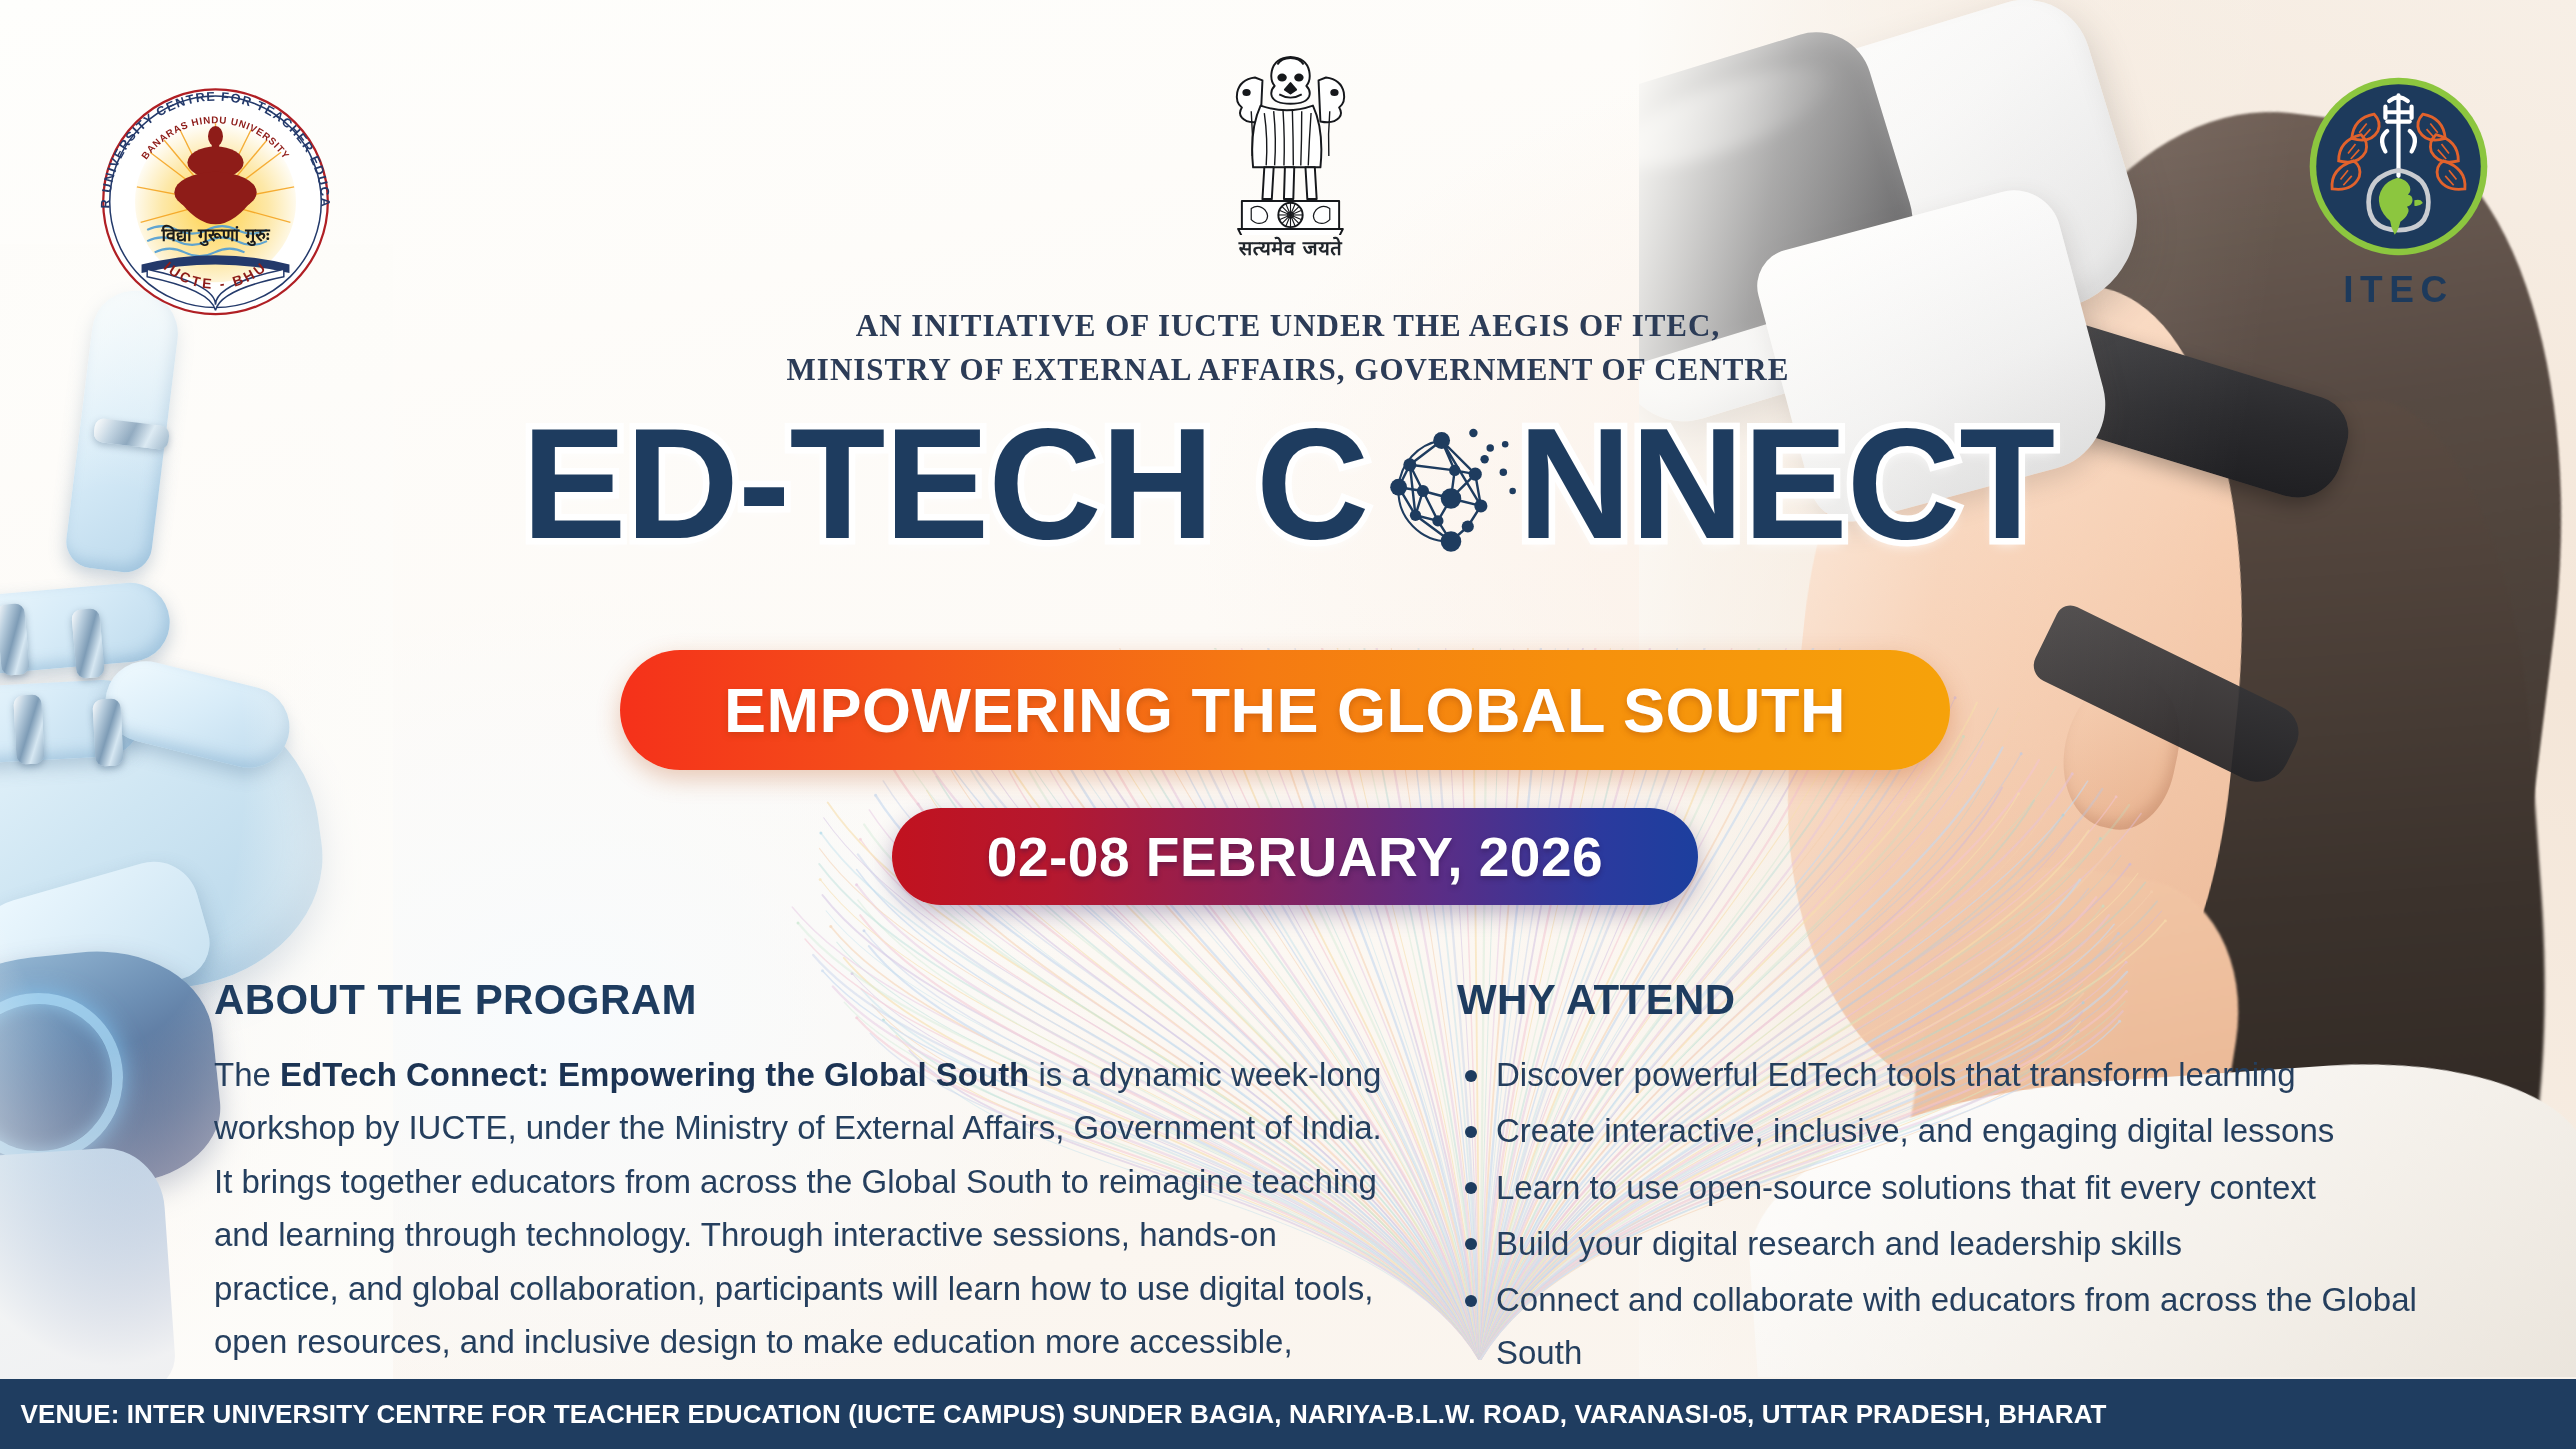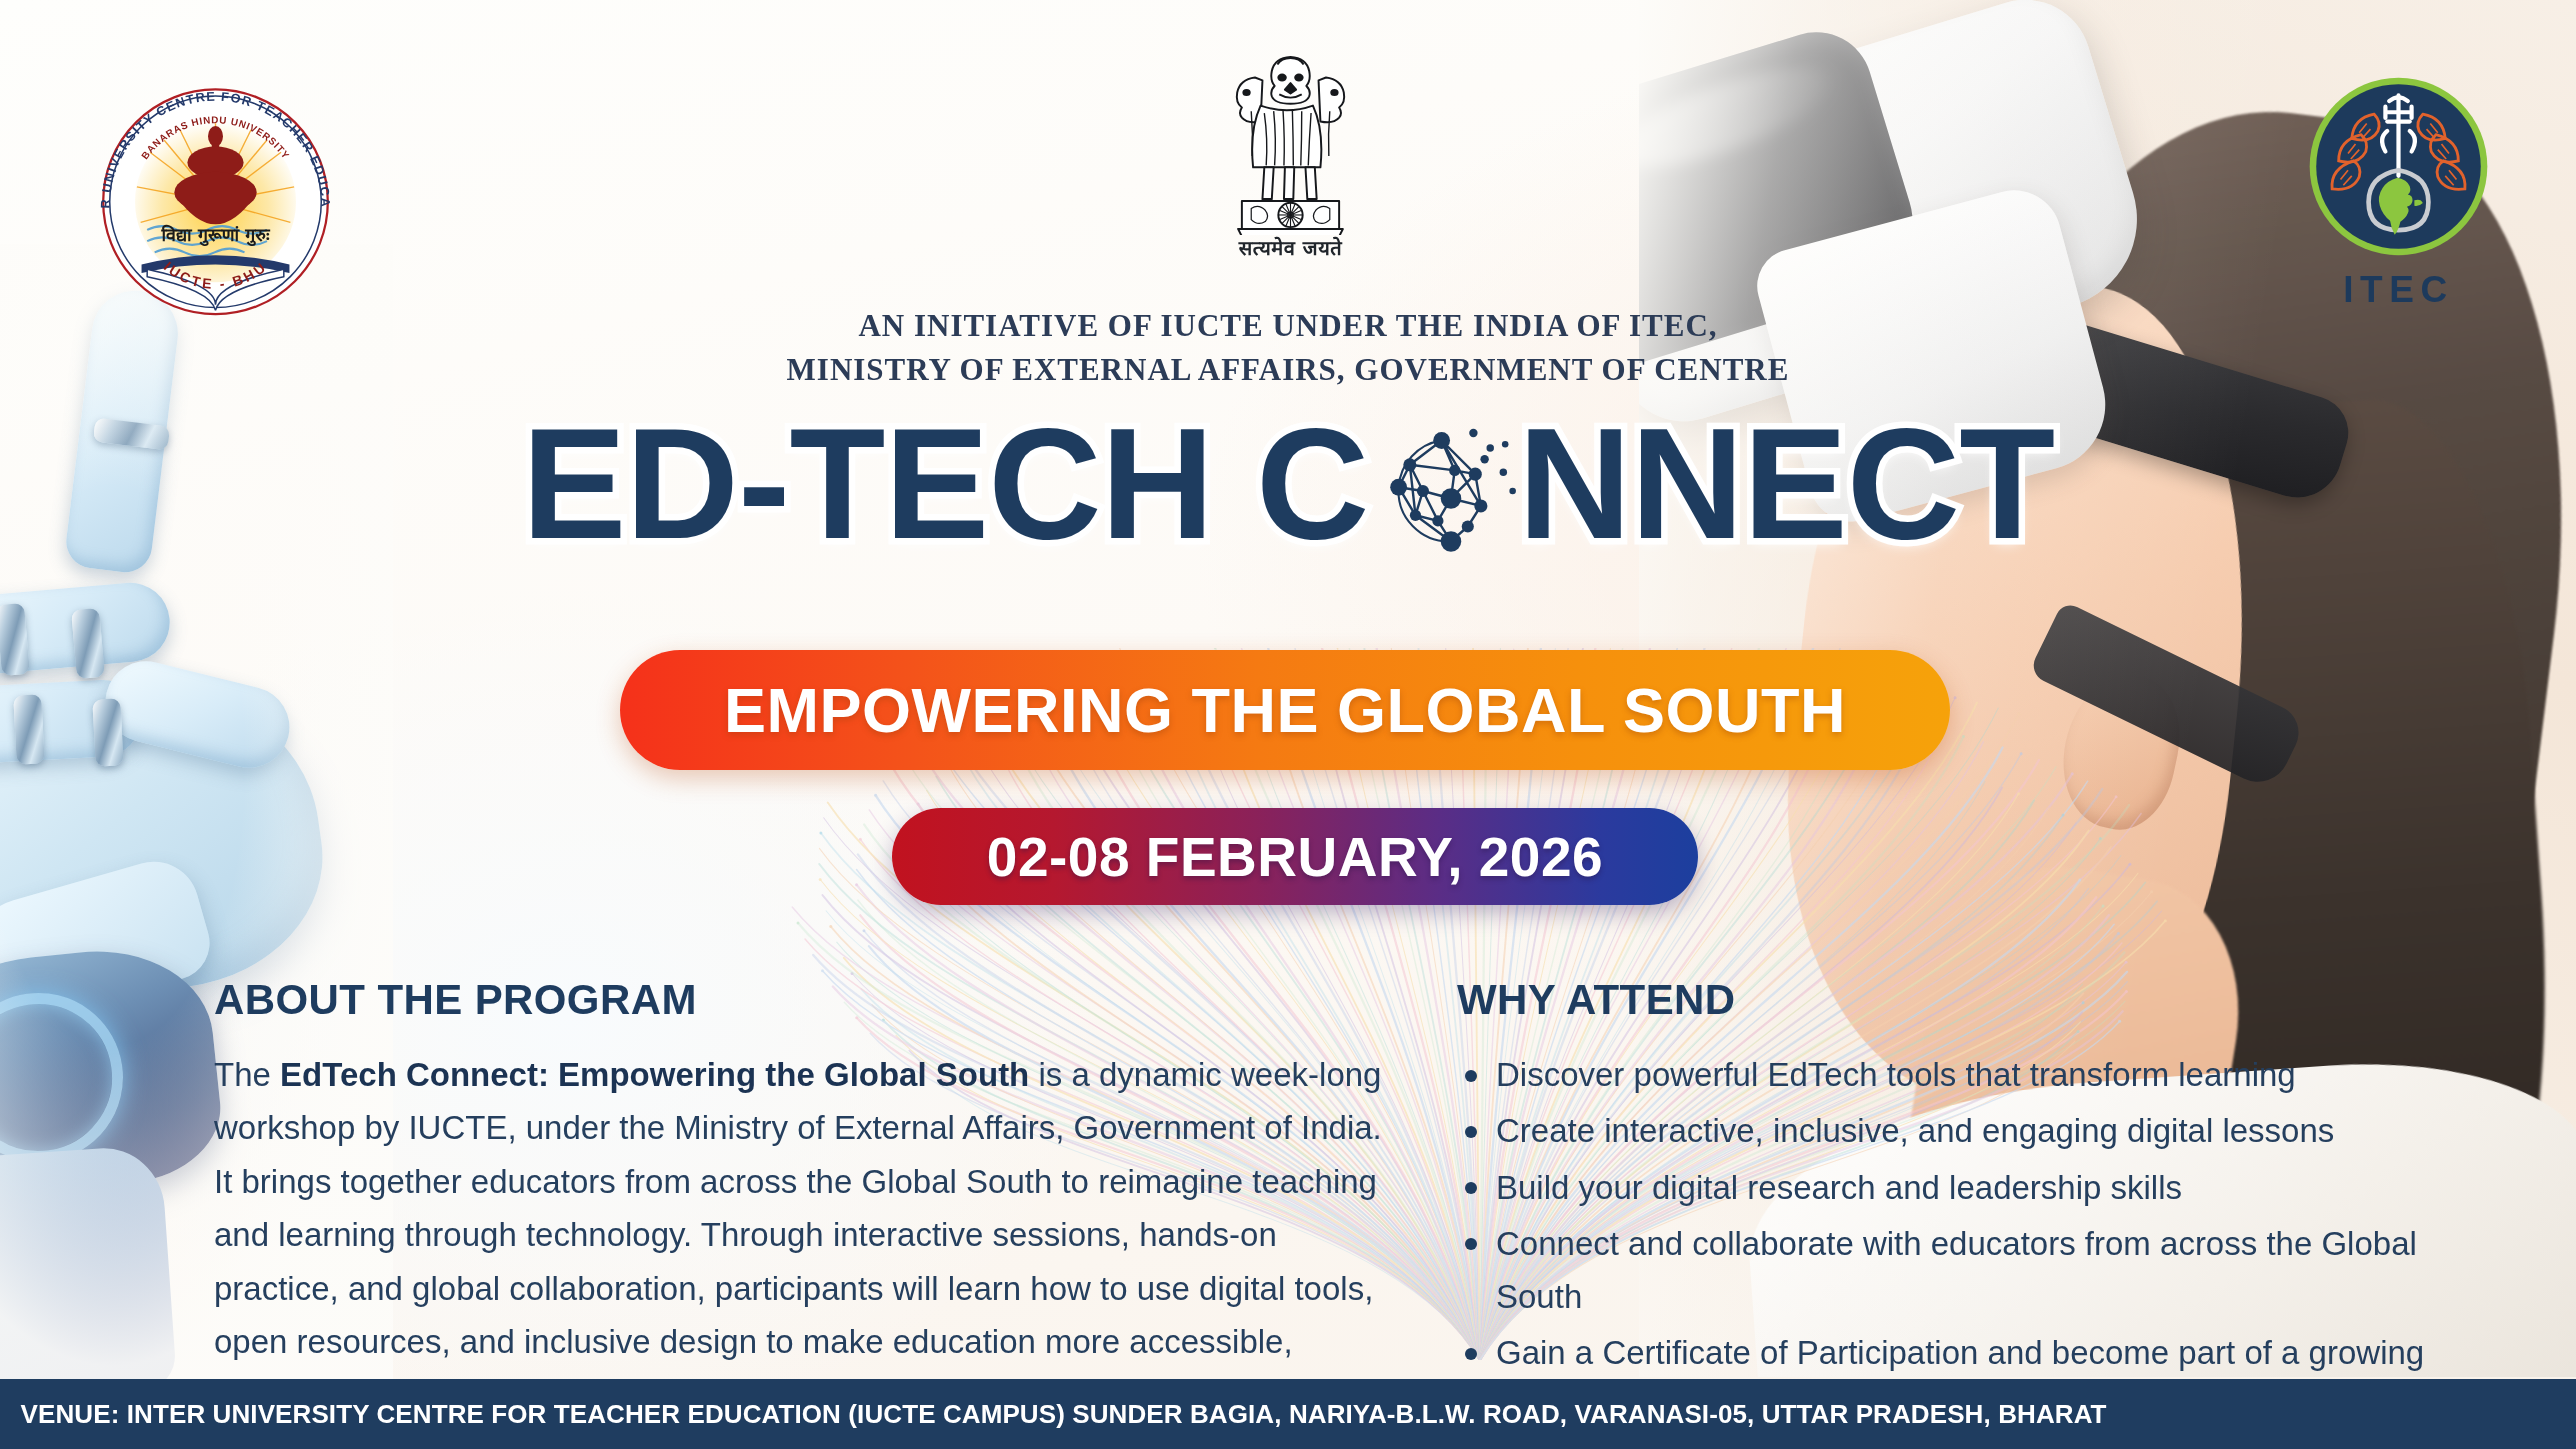--- a/index.html
+++ b/index.html
@@ -814,21 +814,21 @@
         <path d="M 100,104 q -32,6 -32,34 q 0,30 32,30 q 32,0 32,-30 q 0,-28 -32,-34 Z"></path>
       </g>
 
       <path d="M 99,112 q 10,2 13,9 q 2,6 -2,9 q 5,1 5,6 q 0,5 -6,7 q 3,3 1,7 q -2,5 -8,9 q -2,9 -6,14 q -4,-7 -5,-15 q -8,-6 -11,-16 q -3,-10 3,-19 q 5,-8 16,-11 Z" fill="#8cc63f"></path>
       <path d="M 117,136 q 7,-2 9,3 q -4,4 -9,3 Z" fill="#8cc63f"></path>
     </svg>
     <div class="itec-word">ITEC</div>
   </div>
 
   <div class="initiative">
-    <div>AN INITIATIVE OF IUCTE UNDER THE INDIA OF ITEC,</div>
+    <div>AN INITIATIVE OF IUCTE UNDER THE AEGIS OF ITEC,</div>
     <div>MINISTRY OF EXTERNAL AFFAIRS, GOVERNMENT OF CENTRE</div>
   </div>
 
   <div class="title-wrap">
     <div class="title">
       <span>ED-TECH C</span>
         <span class="netO"><svg width="157" height="157" viewBox="0 0 168 168">
         <g stroke="#1e3c5f" stroke-width="2.6" fill="none">
           <path d="M82,38 L48,64 M82,38 L96,70 M82,38 L118,74 M48,64 L62,92 M48,64 L96,70 M96,70 L118,74 M96,70 L92,100 M118,74 L124,108 M118,74 L92,100 M62,92 L92,100 M62,92 L54,118 M92,100 L124,108 M92,100 L78,124 M124,108 L110,130 M54,118 L78,124 M54,118 L92,146 M78,124 L92,146 M110,130 L92,146 M124,108 L110,130 M48,64 L54,118 M82,38 L124,108 M62,92 L78,124"></path>
           <path d="M36,88 A54,54 0 0 1 82,38" stroke-width="2.2"></path>
@@ -873,20 +873,21 @@
     <div class="about-body">
       <span>The </span><b>EdTech Connect: Empowering the Global South</b><span> is a dynamic week-long workshop by IUCTE, under the Ministry of External Affairs, Government of India. It brings together educators from across the Global South to reimagine teaching and learning through technology. Through interactive sessions, hands-on practice, and global collaboration, participants will learn how to use digital tools, open resources, and inclusive design to make education more accessible, engaging, and future-ready.</span>
     </div>
   </div>
 
   <div class="col-why">
     <div class="sec-head">WHY ATTEND</div>
     <ul class="why-list">
       <li>Discover powerful EdTech tools that transform learning</li>
       <li>Create interactive, inclusive, and engaging digital lessons</li>
+      <li>Learn to use open-source solutions that fit every context</li>
       <li>Build your digital research and leadership skills</li>
       <li>Connect and collaborate with educators from across the Global South</li>
       <li>Gain a Certificate of Participation and become part of a growing EdTech community</li>
     </ul>
   </div>
 
   <div class="venue-bar">
     <span>VENUE: INTER UNIVERSITY CENTRE FOR TEACHER EDUCATION (IUCTE CAMPUS) SUNDER BAGIA, NARIYA-B.L.W. ROAD, VARANASI-05, UTTAR PRADESH, BHARAT</span>
   </div>
 

